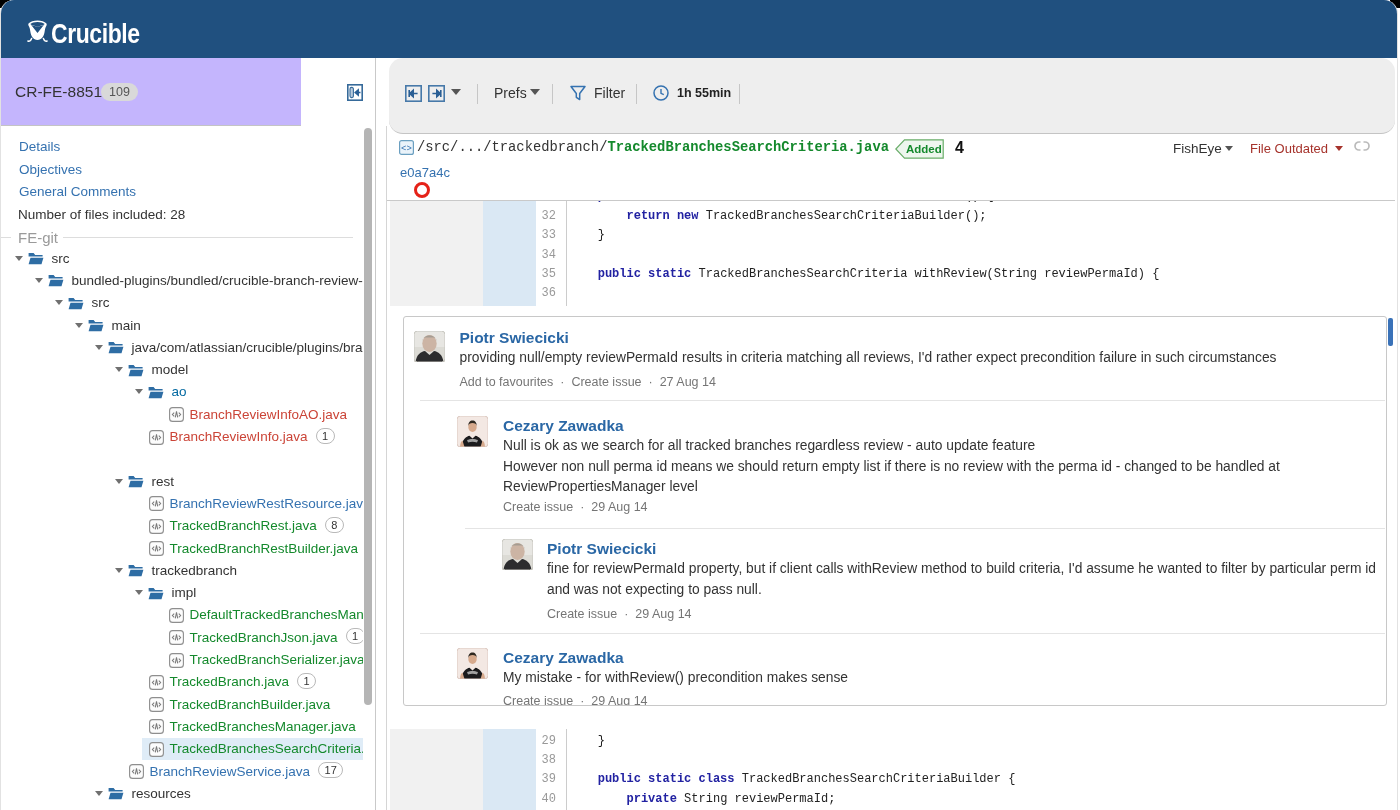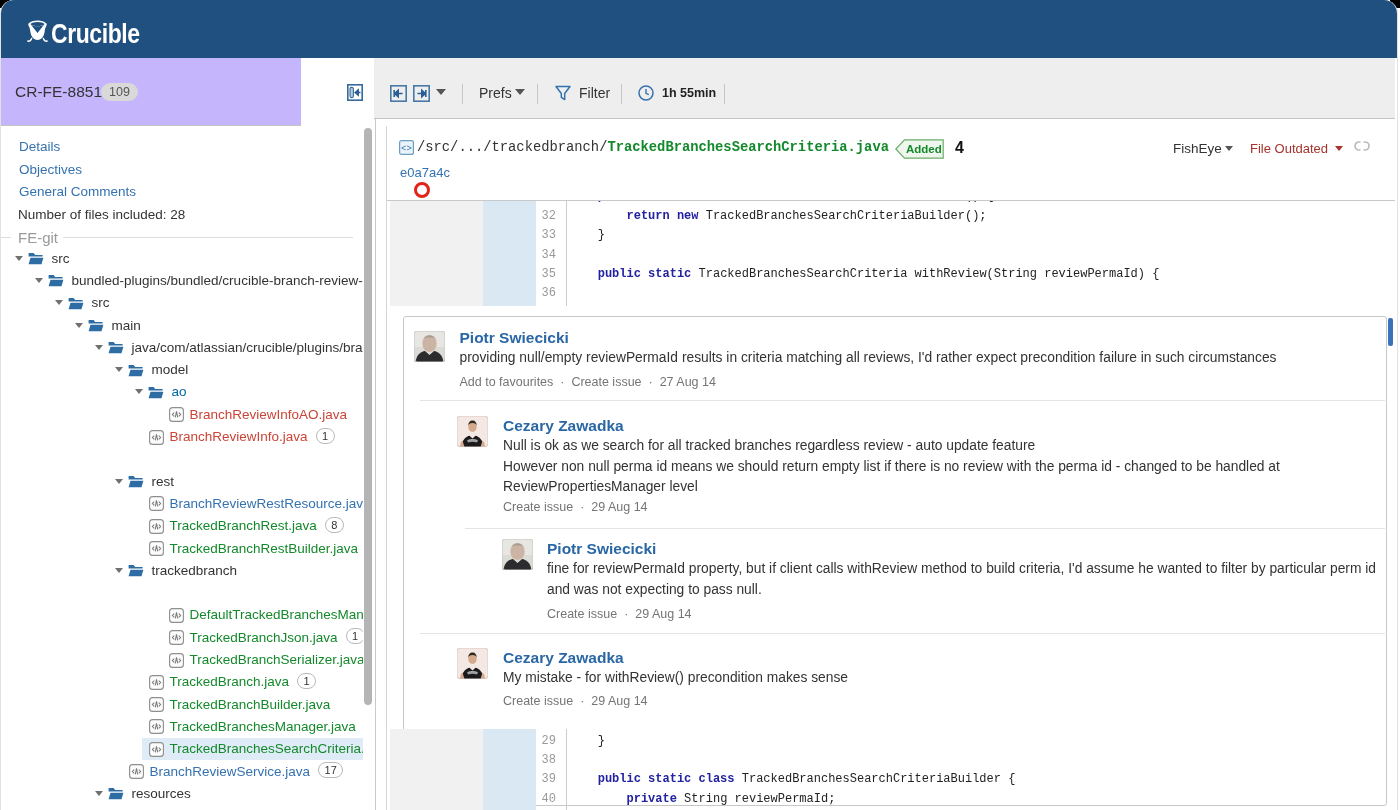--- a/index.html
+++ b/index.html
@@ -3,21 +3,21 @@
 <meta charset="utf-8">
 <style>
 html,body{margin:0;padding:0;background:#fff;}
 body{width:1400px;height:810px;position:relative;font-family:"Liberation Sans",sans-serif;overflow:hidden;}
 #card{position:absolute;left:0;top:0;width:1398px;height:810px;background:#fff;border-radius:14px 14px 0 0;overflow:hidden;border-left:1px solid #e2e2e2;border-right:1px solid #e2e2e2;box-sizing:border-box;}
 .ctip{position:absolute;width:10px;height:8px;background:#000;z-index:0;}
 #hdr{position:absolute;left:0;top:0;width:100%;height:58px;background:#20507f;}
 .abs{position:absolute;}
 #lpane{position:absolute;left:0;top:58px;width:375px;bottom:0;background:#fff;border-right:1px solid #c9c9c9;box-sizing:border-box;}
 #ltb{position:absolute;left:0;top:58px;width:300px;height:68px;background:#c4b5fd;border-bottom:1px solid #c4c4c4;box-sizing:border-box;z-index:5;}
-#rtb{position:absolute;left:373px;top:58px;right:2px;height:61px;background:#eee;border-bottom:1px solid #c4c4c4;box-sizing:border-box;z-index:5;}
+#rtb{position:absolute;left:388px;top:58px;right:2px;height:76px;background:#eee;border-bottom:1px solid #c4c4c4;box-sizing:border-box;z-index:5;border-radius:14px;}
 #rpane{position:absolute;left:385px;top:126px;right:2px;bottom:0;background:#fff;border-left:1px solid #d5d5d5;}
 .vdiv{position:absolute;top:84px;width:1px;height:20px;background:#c6c6c6;}
 .tlabel{font-size:14px;color:#333;}
 .lnum div{height:19.4px;line-height:19.4px;font-family:"Liberation Mono",monospace;font-size:12px;color:#999;text-align:right;}
 .code div{height:19.4px;line-height:19.4px;font-family:"Liberation Mono",monospace;font-size:12px;color:#222;white-space:pre;}
 .code b{color:#2222a2;}
 .cmeta{font-size:12.5px;color:#757575;}
 .cname{font-size:15.5px;font-weight:bold;color:#2a67a5;}
 .cbody{font-size:13.8px;color:#333;line-height:20.5px;white-space:nowrap;}
 .csep{position:absolute;height:1px;background:#e4e4e4;right:1px;}
@@ -208,20 +208,28 @@
         <span class="abs tlbl" style="left:168.5px;color:#14892c;">TrackedBranchRestBuilder.java</span>
       </div>
 <div class="trow" style="top:501.8px;">
         <span class="caret" style="left:113.5px;"></span>
         <svg class="abs" style="left:126.5px;top:4.6px" width="16" height="13" viewBox="0 0 16 13">
           <path fill="#2e6da4" d="M0.6,1 L5.6,1 L7.2,2.9 L14.6,2.9 L14.6,4.6 L0.6,4.6 Z"></path>
           <path fill="#2e6da4" d="M0.6,12.2 L2.5,5.7 L15.4,5.7 L13.5,12.2 Z"></path>
         </svg>
         <span class="abs tlbl" style="left:150.5px;color:#333;">trackedbranch</span>
       </div>
+<div class="trow" style="top:524.1px;">
+        <span class="caret" style="left:133.5px;"></span>
+        <svg class="abs" style="left:146.5px;top:4.6px" width="16" height="13" viewBox="0 0 16 13">
+          <path fill="#2e6da4" d="M0.6,1 L5.6,1 L7.2,2.9 L14.6,2.9 L14.6,4.6 L0.6,4.6 Z"></path>
+          <path fill="#2e6da4" d="M0.6,12.2 L2.5,5.7 L15.4,5.7 L13.5,12.2 Z"></path>
+        </svg>
+        <span class="abs tlbl" style="left:170.5px;color:#333;">impl</span>
+      </div>
 <div class="trow" style="top:546.4px;">
         <svg class="abs" style="left:167.5px;top:3.6px" width="15" height="15" viewBox="0 0 15 15">
           <rect x="0.6" y="0.6" width="13.8" height="13.8" rx="3" fill="#fcfcfc" stroke="#8e8e8e" stroke-width="1.1"></rect>
           <path d="M5.2,5.6 L3.4,7.5 L5.2,9.4 M9.8,5.6 L11.6,7.5 L9.8,9.4 M6.3,10.4 L7.5,4.4 L8.7,10.4" fill="none" stroke="#7a7a7a" stroke-width="1.05"></path>
         </svg>
         <span class="abs tlbl" style="left:188.5px;color:#14892c;">DefaultTrackedBranchesManager.java</span>
       </div>
 <div class="trow" style="top:568.7px;">
         <svg class="abs" style="left:167.5px;top:3.6px" width="15" height="15" viewBox="0 0 15 15">
           <rect x="0.6" y="0.6" width="13.8" height="13.8" rx="3" fill="#fcfcfc" stroke="#8e8e8e" stroke-width="1.1"></rect>
@@ -319,21 +327,21 @@
 <div class="abs" style="left:181.9px;top:75px;width:780px;height:105px;overflow:hidden;">
 <div class="code" style="margin-top:-13.6px;">
 <div><b>    public static</b> TrackedBranchesSearchCriteria builder() {</div>
 <div>        <b>return new</b> TrackedBranchesSearchCriteriaBuilder();</div>
 <div>    }</div>
 <div>&nbsp;</div>
 <div>    <b>public static</b> TrackedBranchesSearchCriteria withReview(String reviewPermaId) {</div>
 </div>
 </div>
 
-<div class="abs" id="cbox" style="left:16px;top:190px;width:984px;height:490px;background:#fff;border:1px solid #c8c8c8;border-radius:3px;box-sizing:border-box;overflow:hidden;">
+<div class="abs" id="cbox" style="left:16px;top:190px;width:984px;height:390px;background:#fff;border:1px solid #c8c8c8;border-radius:3px;box-sizing:border-box;overflow:hidden;">
 <svg class="abs" style="left:10px;top:14px" width="31" height="31">
           <use href="#av1"></use>
         </svg>
 <div class="abs cname" style="left:55.5px;top:12px;">Piotr Swiecicki</div>
 <div class="abs cbody" style="left:55.5px;top:31px;">providing null/empty reviewPermaId results in criteria matching all reviews, I'd rather expect precondition failure in such circumstances</div>
 <div class="abs cmeta" style="left:55.5px;top:58px;">Add to favourites&nbsp; <span class="dot">·</span> &nbsp;Create issue&nbsp; <span class="dot">·</span> &nbsp;27 Aug 14</div>
 <div class="csep" style="left:16px;top:82.5px;"></div>
 <svg class="abs" style="left:53px;top:98.5px" width="31" height="31">
           <use href="#av2"></use>
         </svg>

